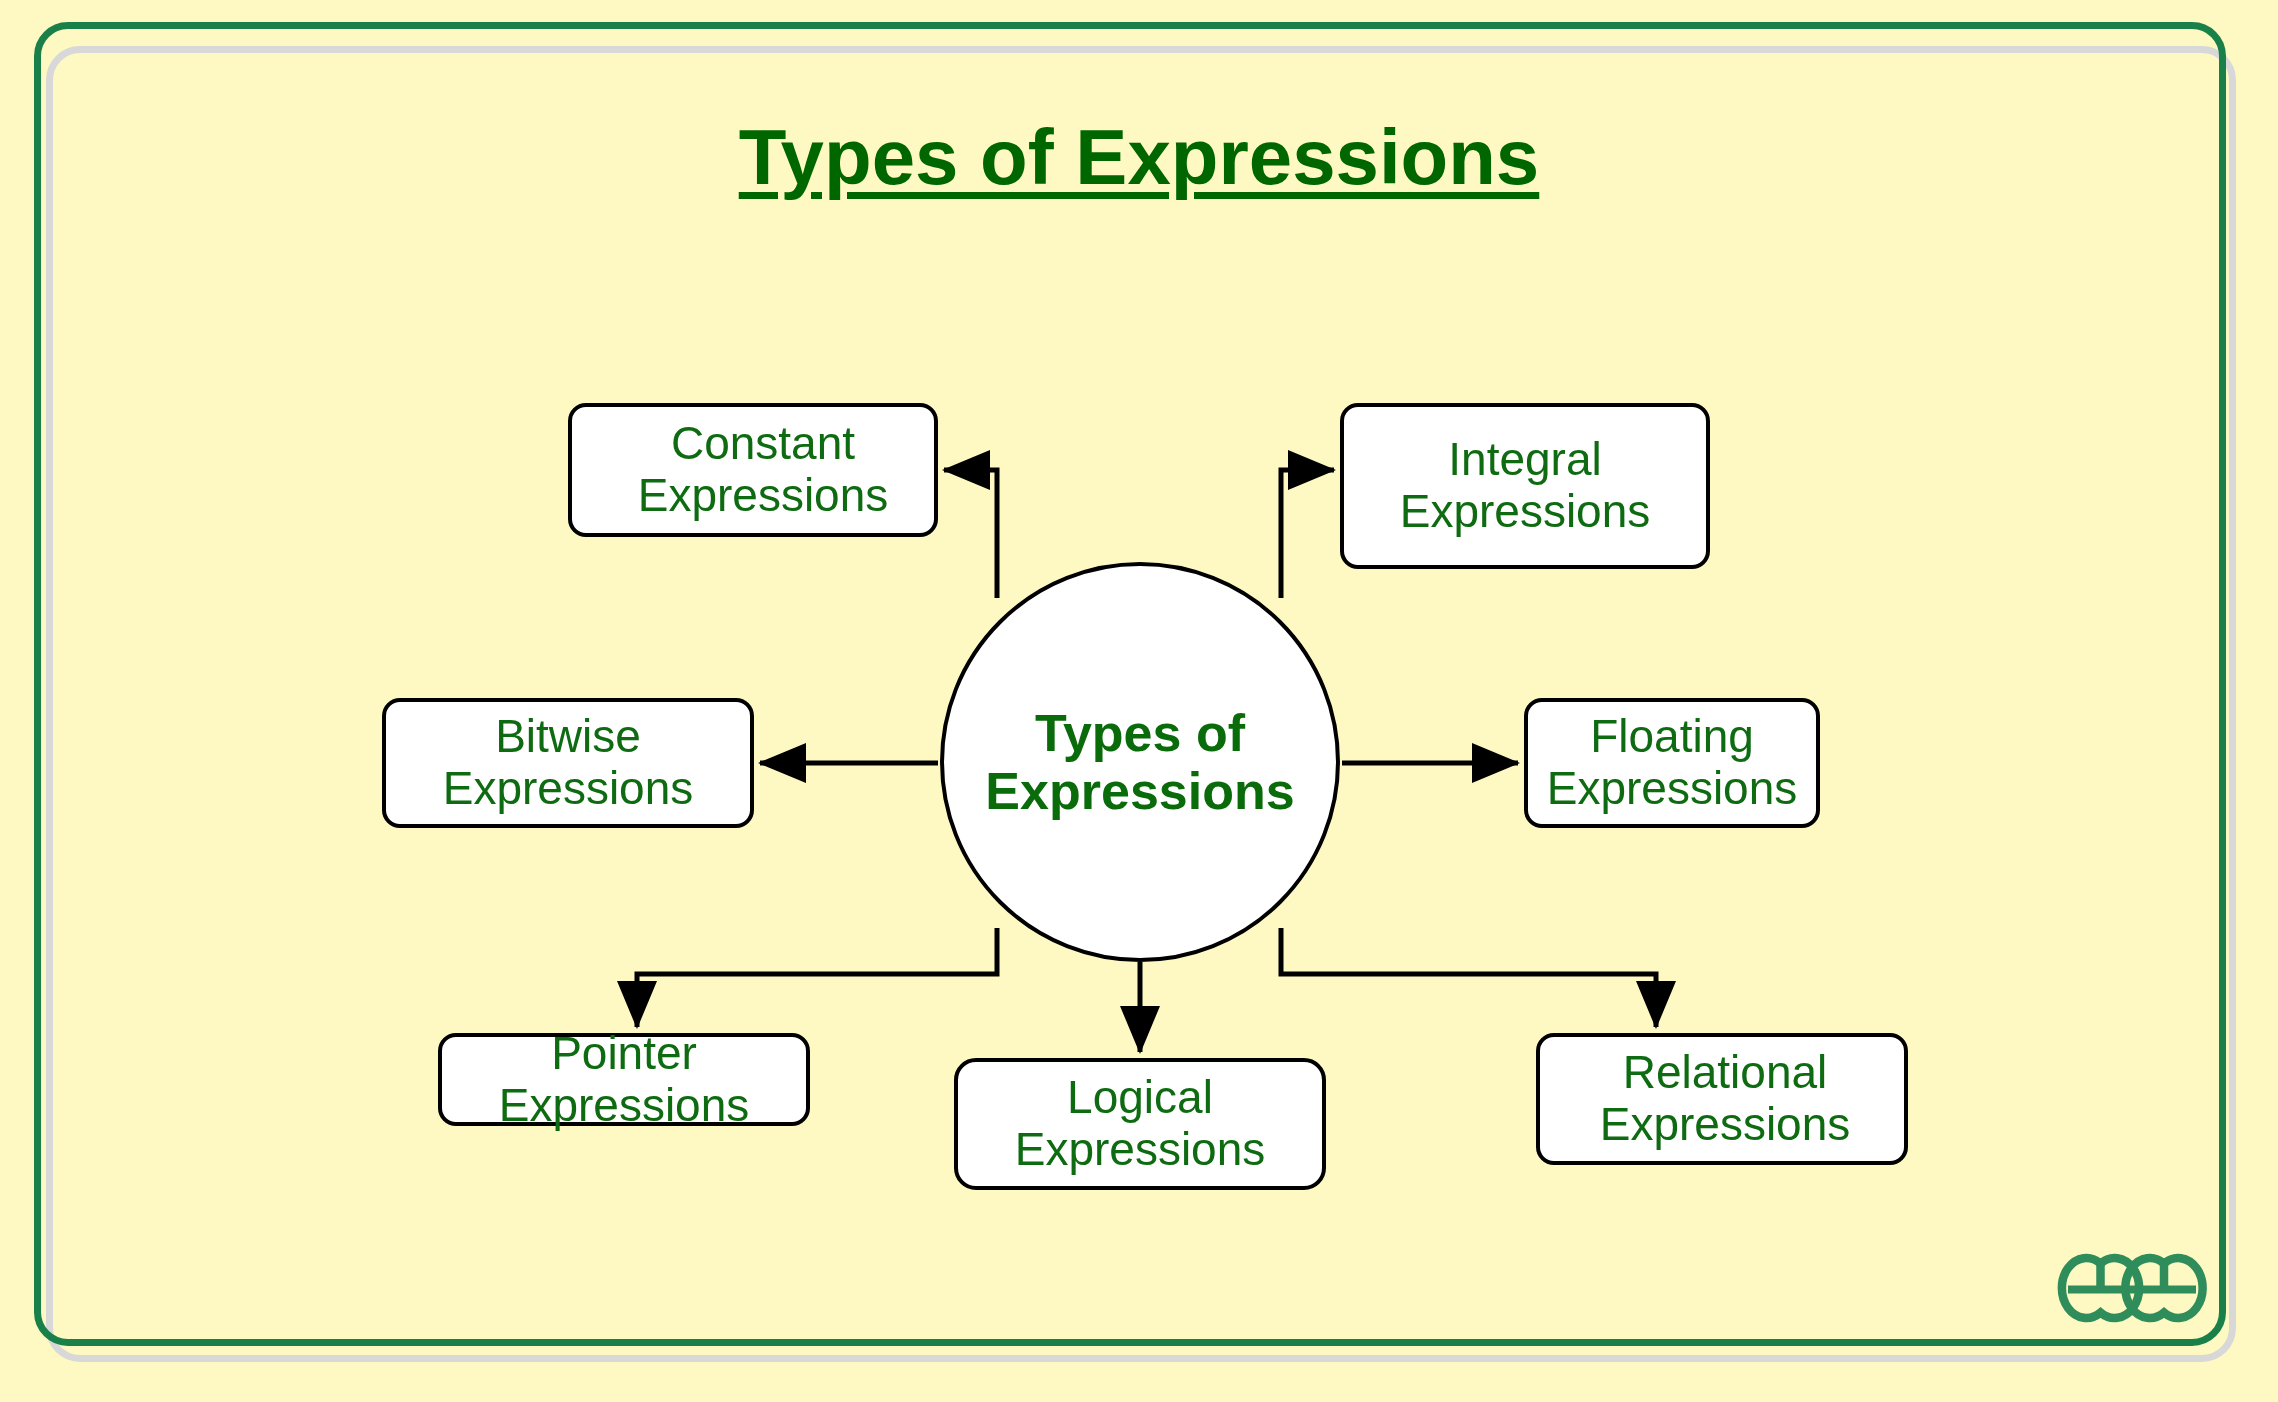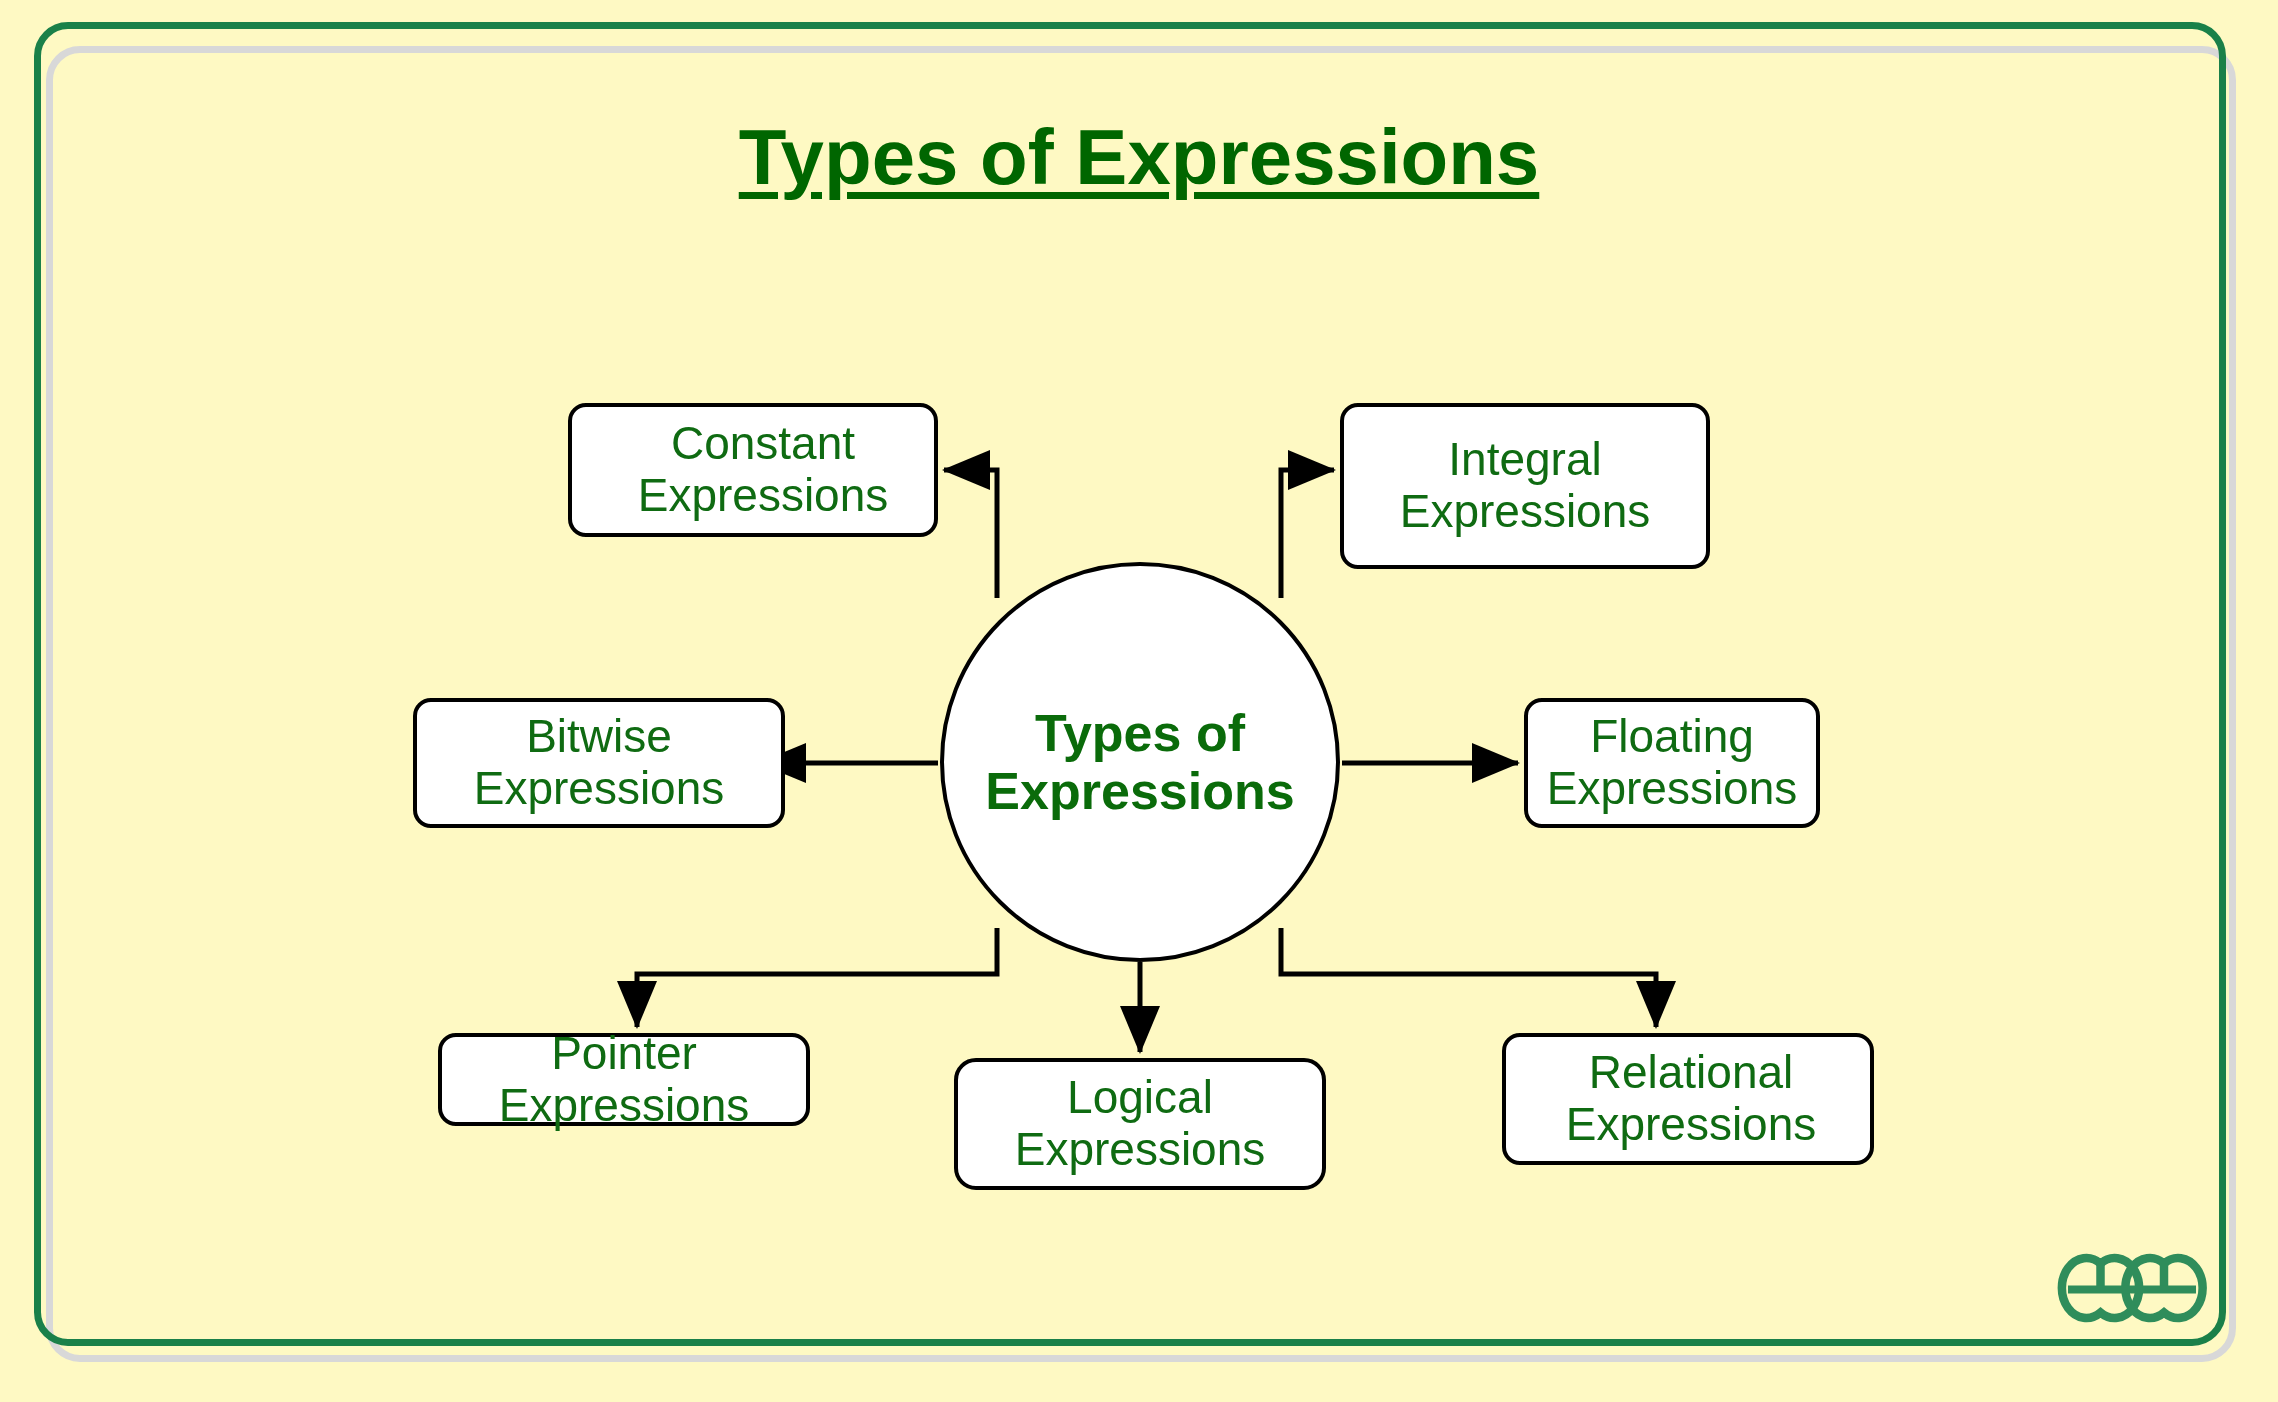--- a/index.html
+++ b/index.html
@@ -104,25 +104,25 @@
   .node-label {
     font-size: 46px;
     color: #0f6b12;
     line-height: 1.13;
     padding: 0 10px;
     white-space: pre-line;
   }
   
   #node-constant   { left: 568px;  top: 403px;  width: 370px; height: 134px; padding-left: 20px; }
   #node-integral   { left: 1340px; top: 403px;  width: 370px; height: 166px; }
-  #node-bitwise    { left: 382px;  top: 698px;  width: 372px; height: 130px; margin-left: 31px; }
+  #node-bitwise    { left: 382px;  top: 698px;  width: 372px; height: 130px; }
   #node-floating   { left: 1524px; top: 698px;  width: 296px; height: 130px; }
   #node-pointer    { left: 438px;  top: 1033px; width: 372px; height: 93px; }
   #node-logical    { left: 954px;  top: 1058px; width: 372px; height: 132px; border-radius: 22px; }
-  #node-relational { left: 1502px; top: 1033px; width: 372px; height: 132px; padding-left: 6px; }
+  #node-relational { left: 1536px; top: 1033px; width: 372px; height: 132px; padding-left: 6px; }
   
   .logo {
     position: absolute;
     left: 2054px;
     top: 1238px;
     width: 156px;
     height: 100px;
     z-index: 4;
   }
 </style>

